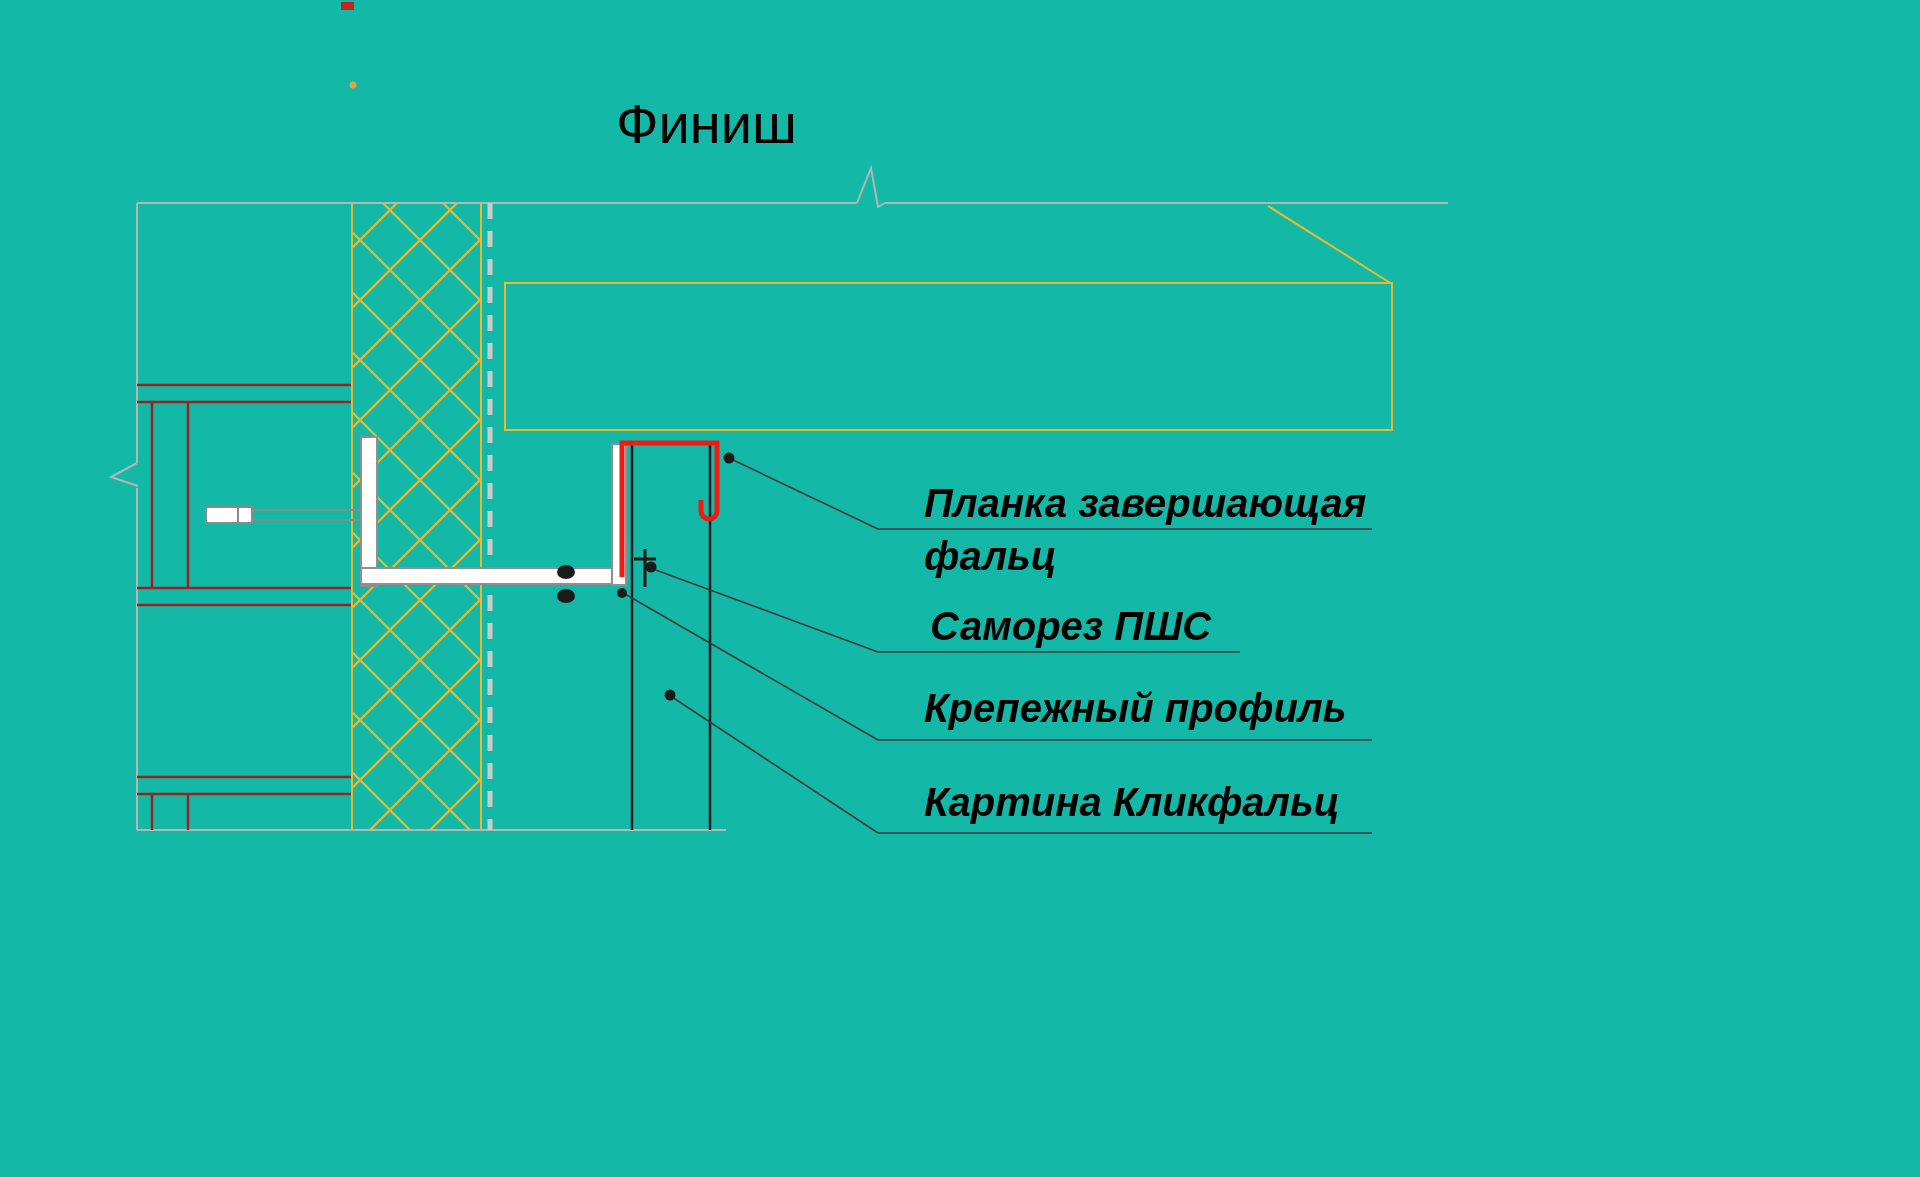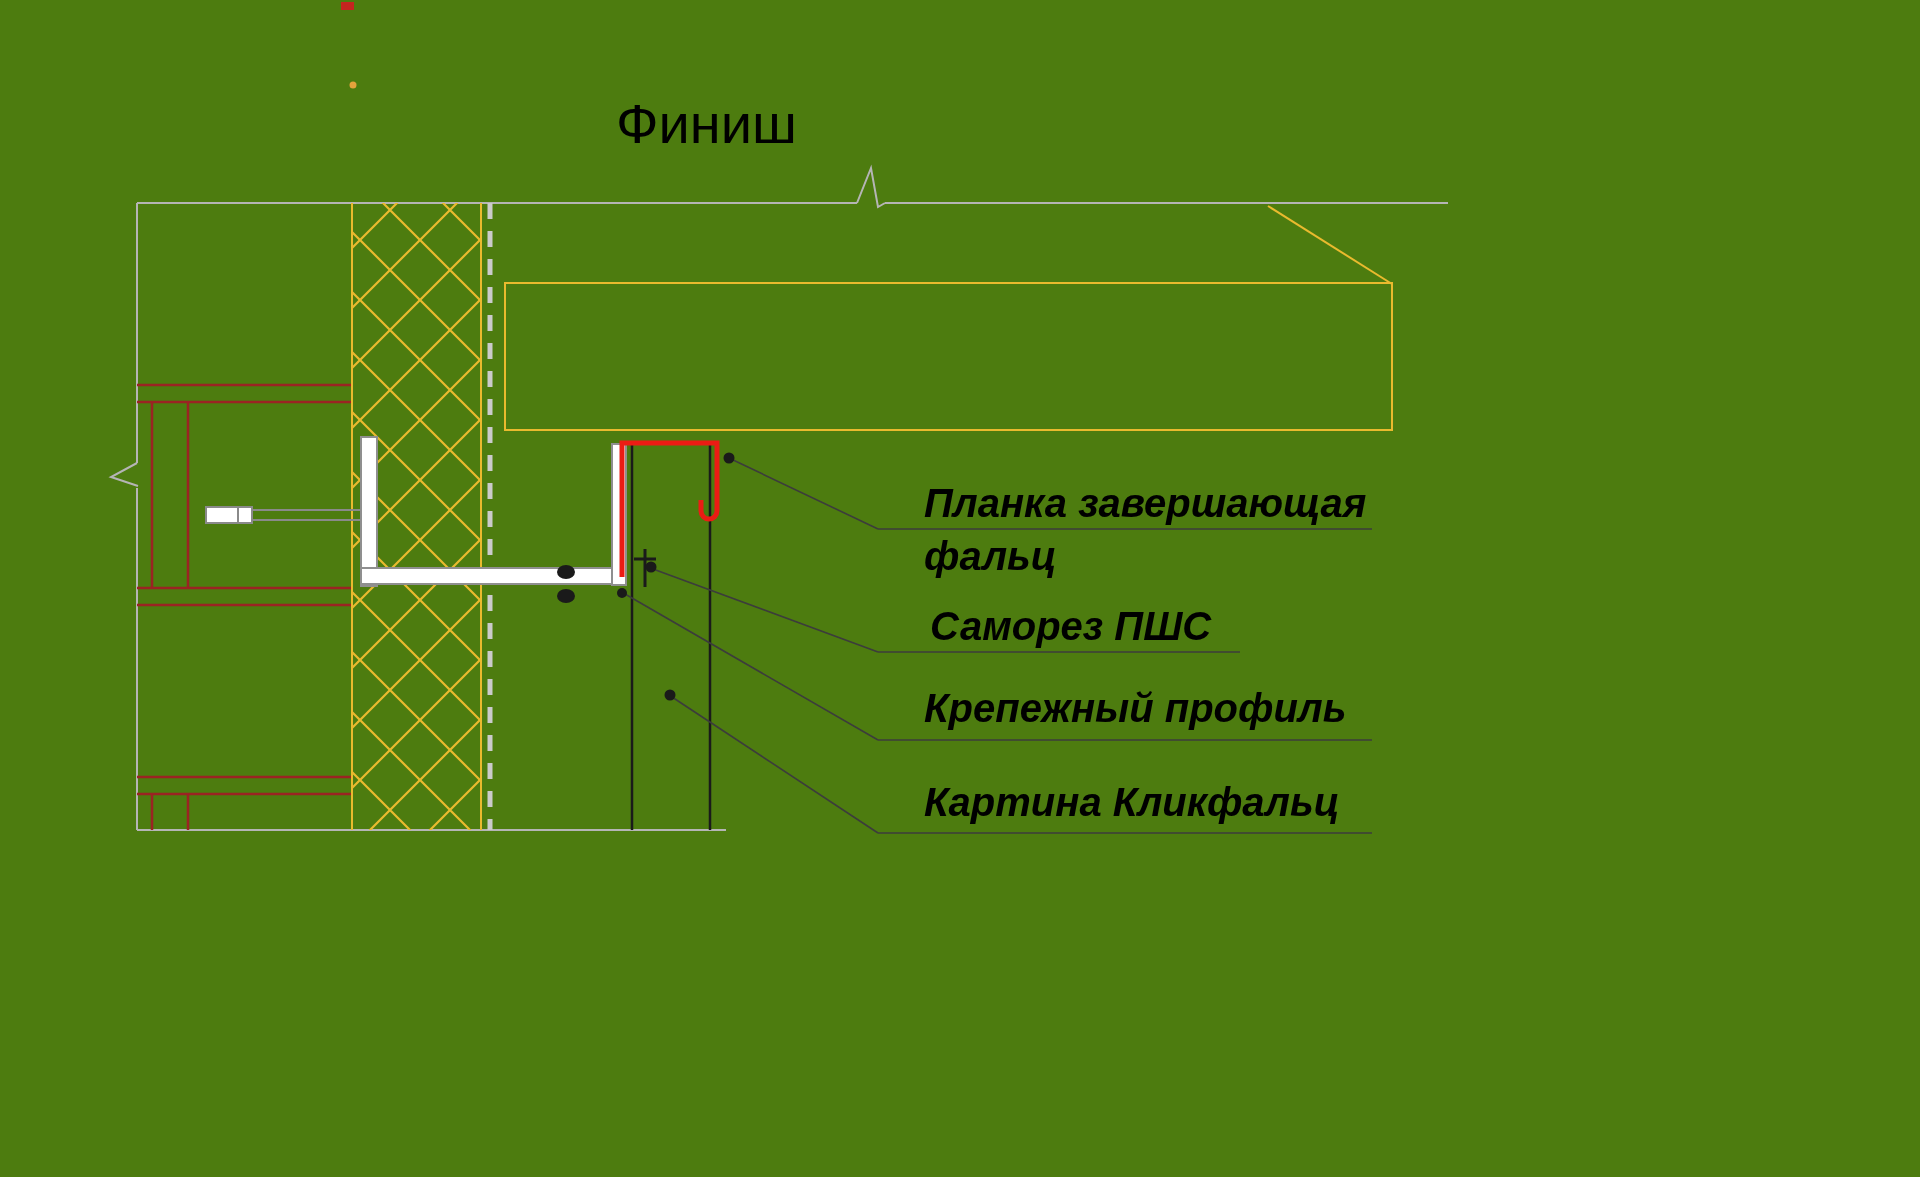--- a/index.html
+++ b/index.html
@@ -11,21 +11,21 @@
     --anchor-gray:#8a8a8a;
     --flashing-red:#ec1c14;
     --line-black:#1a1a1a;
     --leader:#3c3c3c;
     --text:#000000;
     --stray-red:#c4251f;
     --stray-orange:#e5a33c;
   }
   *{box-sizing:border-box;margin:0;padding:0}
   body{background:#ffffff;font-family:"Liberation Sans",sans-serif}
-  .canvas{position:relative;width:1920px;height:1177px;background:#4d7c0f;overflow:hidden}
+  .canvas{position:relative;width:1920px;height:1177px;background:#14b8a6;overflow:hidden}
   svg{position:absolute;inset:0;display:block}
 
   .s-struct{stroke:var(--structure-gray);stroke-width:2;fill:none}
   .s-wall{stroke:var(--wall-red);stroke-width:2.5;fill:none}
   .s-gold{stroke:var(--insulation-gold);stroke-width:2;fill:none}
   .s-gold-hatch{stroke:var(--insulation-gold);stroke-width:2.2;fill:none}
   .s-black{stroke:var(--line-black);stroke-width:2.5;fill:none}
   .s-bracket{stroke:var(--bracket-gray);stroke-width:2;fill:#ffffff}
   .s-anchor{stroke:var(--anchor-gray);stroke-width:2;fill:#ffffff}
   .s-flash{stroke:var(--flashing-red);stroke-width:5;fill:none;stroke-linejoin:miter}

